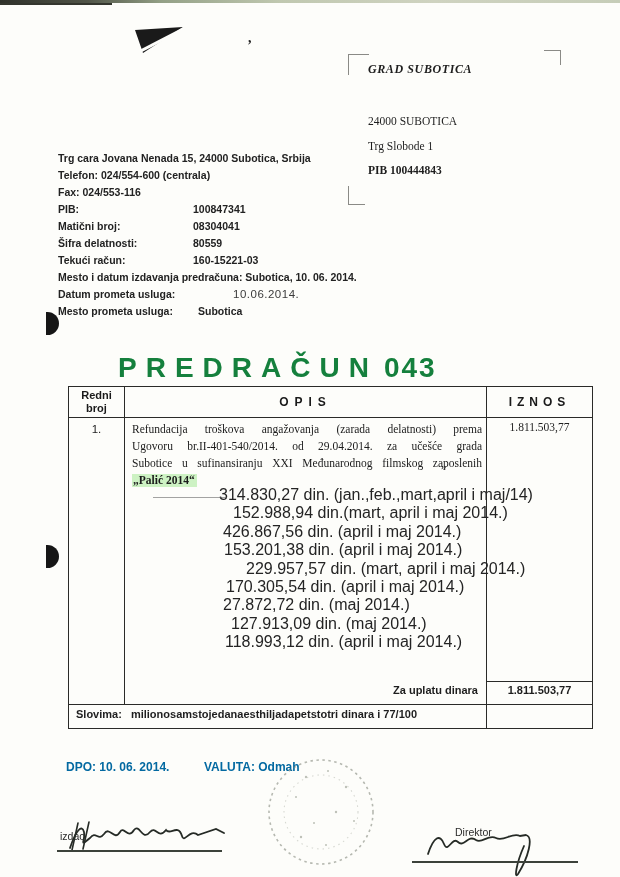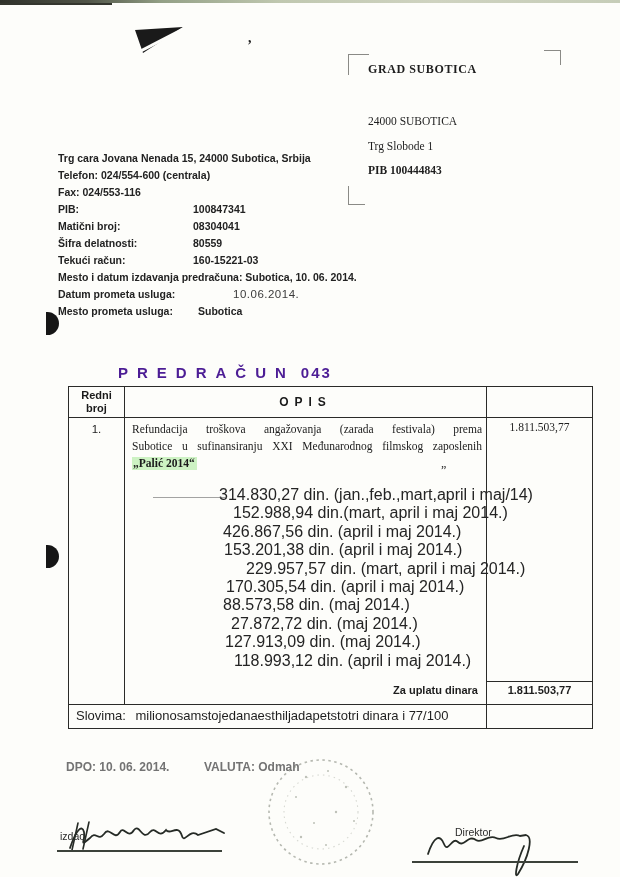--- a/index.html
+++ b/index.html
@@ -21,21 +21,21 @@
   .crop{border:0 solid #8a8a86;}
   
   .serif{font-family:"Liberation Serif", serif;}
   
   #issuer{left:58px;top:150px;width:340px;font-size:10.5px;font-weight:bold;color:#222;}
   .irow{position:relative;height:17px;line-height:17px;white-space:nowrap;}
   .irow .val{position:absolute;left:135px;}
   .irow.r9 .val{left:175px;font-weight:normal;color:#3c3c3c;font-size:11.5px;letter-spacing:.5px;}
   .irow.r10 .val{left:140px;}
   
-  #title{left:118px;top:364px;font-size:15px;font-weight:bold;color:#4c1d95;}
+  #title{left:118px;top:352px;font-size:28px;font-weight:bold;color:#15803d;}
   #title .word{letter-spacing:9px;}
   #title .num{letter-spacing:2px;margin-left:6px;}
   
   #inv-table{left:68px;top:386px;width:523px;height:341px;border:1.6px solid #2a2a28;}
   .tline{position:absolute;background:#2a2a28;}
   #hdr-line{left:0;top:30px;width:523px;height:1.4px;}
   #vline-a{left:55px;top:0;width:1.3px;height:317px;}
   #vline-b{left:417px;top:0;width:1.3px;height:341px;}
   #box-top{left:417px;top:294px;width:106px;height:1.3px;}
   #full-line{left:0;top:317px;width:523px;height:1.3px;}
@@ -59,23 +59,23 @@
   #amts div:nth-child(4){margin-left:5px;}
   #amts div:nth-child(5){margin-left:27px;}
   #amts div:nth-child(6){margin-left:7px;}
   #amts div:nth-child(7){margin-left:4px;}
   #amts div:nth-child(8){margin-left:12px;}
   #amts div:nth-child(9){margin-left:6px;}
   #amts div:nth-child(10){margin-left:15px;}
   #scribble-line{left:84px;top:110px;width:74px;height:1px;background:rgba(90,90,90,.55);}
   #za-uplatu{left:167px;top:297px;width:242px;text-align:right;font-weight:bold;font-size:11px;}
   #total{left:418px;top:297px;width:105px;text-align:center;font-weight:bold;font-size:11px;}
-  #slovima{left:7px;top:321px;font-weight:normal;font-size:13px;white-space:nowrap;text-align:center;}
-  
-  #dpo-row{left:66px;top:760px;font-weight:bold;font-size:12px;color:#737373;}
+  #slovima{left:7px;top:321px;font-weight:bold;font-size:11px;white-space:nowrap;text-align:center;}
+  
+  #dpo-row{left:66px;top:760px;font-weight:bold;font-size:12px;color:#0369a1;}
   #valuta{position:absolute;left:138px;top:0;white-space:nowrap;}
   #dpo{white-space:nowrap;}
   #napomena{left:60px;top:780px;font-size:10.5px;color:#2c2c2c;white-space:nowrap;}
   #napomena .it{font-style:italic;font-family:"Liberation Serif",serif;font-size:11px;}
   .blank{display:inline-block;border-bottom:1.2px solid #3d3d3a;height:11px;vertical-align:baseline;margin:0 3px;}
   #blank1{width:42px;}
   #blank2{width:98px;}
   #izdao{left:60px;top:830px;font-size:10.5px;color:#2c2c2c;}
   #direktor{left:455px;top:826px;font-size:10.5px;color:#2c2c2c;}
   .sigline{height:1.6px;background:#3c423a;}
@@ -97,21 +97,21 @@
   </svg>
   <div class="abs txt" id="comma-artifact">,</div>
   <div class="abs punch" style="top:312px;"></div>
   <div class="abs punch" style="top:545px;"></div>
 
   <div class="abs crop" style="left:348px;top:54px;width:20px;height:20px;border-left-width:1px;border-top-width:1px;"></div>
   <div class="abs crop" style="left:544px;top:50px;width:16px;height:14px;border-right-width:1px;border-top-width:1px;"></div>
   <div class="abs crop" style="left:348px;top:186px;width:16px;height:18px;border-left-width:1px;border-bottom-width:1px;"></div>
 
   <div class="abs serif" style="left:368px;top:62px;width:200px;">
-    <div class="txt" style="font-weight:bold;font-size:12px;letter-spacing:.6px;">GRAD SUBOTICA</div>
+    <div class="txt" style="font-weight:bold;font-size:12px;letter-spacing:.6px;font-style:italic;">GRAD SUBOTICA</div>
     <div class="abs txt" style="top:53px;font-size:11.5px;">24000 SUBOTICA</div>
     <div class="abs txt" style="top:78px;font-size:11.5px;">Trg Slobode 1</div>
     <div class="abs txt" style="top:102px;font-size:11.5px;font-weight:bold;">PIB 100444843</div>
   </div>
 
   <div class="abs" id="issuer">
     <div class="irow"><span>Trg cara Jovana Nenada 15, 24000 Subotica, Srbija</span></div>
     <div class="irow"><span>Telefon: 024/554-600 (centrala)</span></div>
     <div class="irow"><span>Fax: 024/553-116</span></div>
     <div class="irow"><span class="lbl">PIB:</span><span class="val">100847341</span></div>
@@ -132,40 +132,41 @@
     <div class="tline" id="vline-a"></div>
     <div class="tline" id="vline-b"></div>
     <div class="tline" id="box-top"></div>
     <div class="tline" id="full-line"></div>
 
     <div class="hcell" id="h-col1">
       <span>Redni</span>
       <span>broj</span>
     </div>
     <div class="hcell" id="h-col2">OPIS</div>
+    <div class="hcell" id="h-col3">IZNOS</div>
 
     <div class="abs" id="rownum">1.</div>
 
     <div class="abs" id="desc">
-      <div class="just">Refundacija troškova angažovanja (zarada festivala) prema</div>
+      <div class="just">Refundacija troškova angažovanja (zarada delatnosti) prema</div>
+      <div class="just">Ugovoru br.II-401-540/2014. od 29.04.2014. za učešće grada</div>
       <div class="just">Subotice u sufinansiranju XXI Međunarodnog filmskog zaposlenih</div>
       <div><span class="hl">„Palić 2014“</span></div>
     </div>
     <div class="abs txt" id="stray-quote">”</div>
 
     <div class="abs" id="amt-top">1.811.503,77</div>
 
     <div class="abs" id="amts">
       <div>314.830,27 din. (jan.,feb.,mart,april i maj/14)</div>
       <div>152.988,94 din.(mart, april i maj 2014.)</div>
       <div>426.867,56 din. (april i maj 2014.)</div>
       <div>153.201,38 din. (april i maj 2014.)</div>
       <div>229.957,57 din. (mart, april i maj 2014.)</div>
       <div>170.305,54 din. (april i maj 2014.)</div>
-      <div>88.573,58 din. (maj 2014.)</div>
       <div>27.872,72 din. (maj 2014.)</div>
       <div>127.913,09 din. (maj 2014.)</div>
       <div>118.993,12 din. (april i maj 2014.)</div>
     </div>
     <div class="abs" id="scribble-line"></div>
 
     <div class="abs" id="za-uplatu">Za uplatu dinara</div>
     <div class="abs" id="total">1.811.503,77</div>
 
     <div class="abs" id="slovima">

